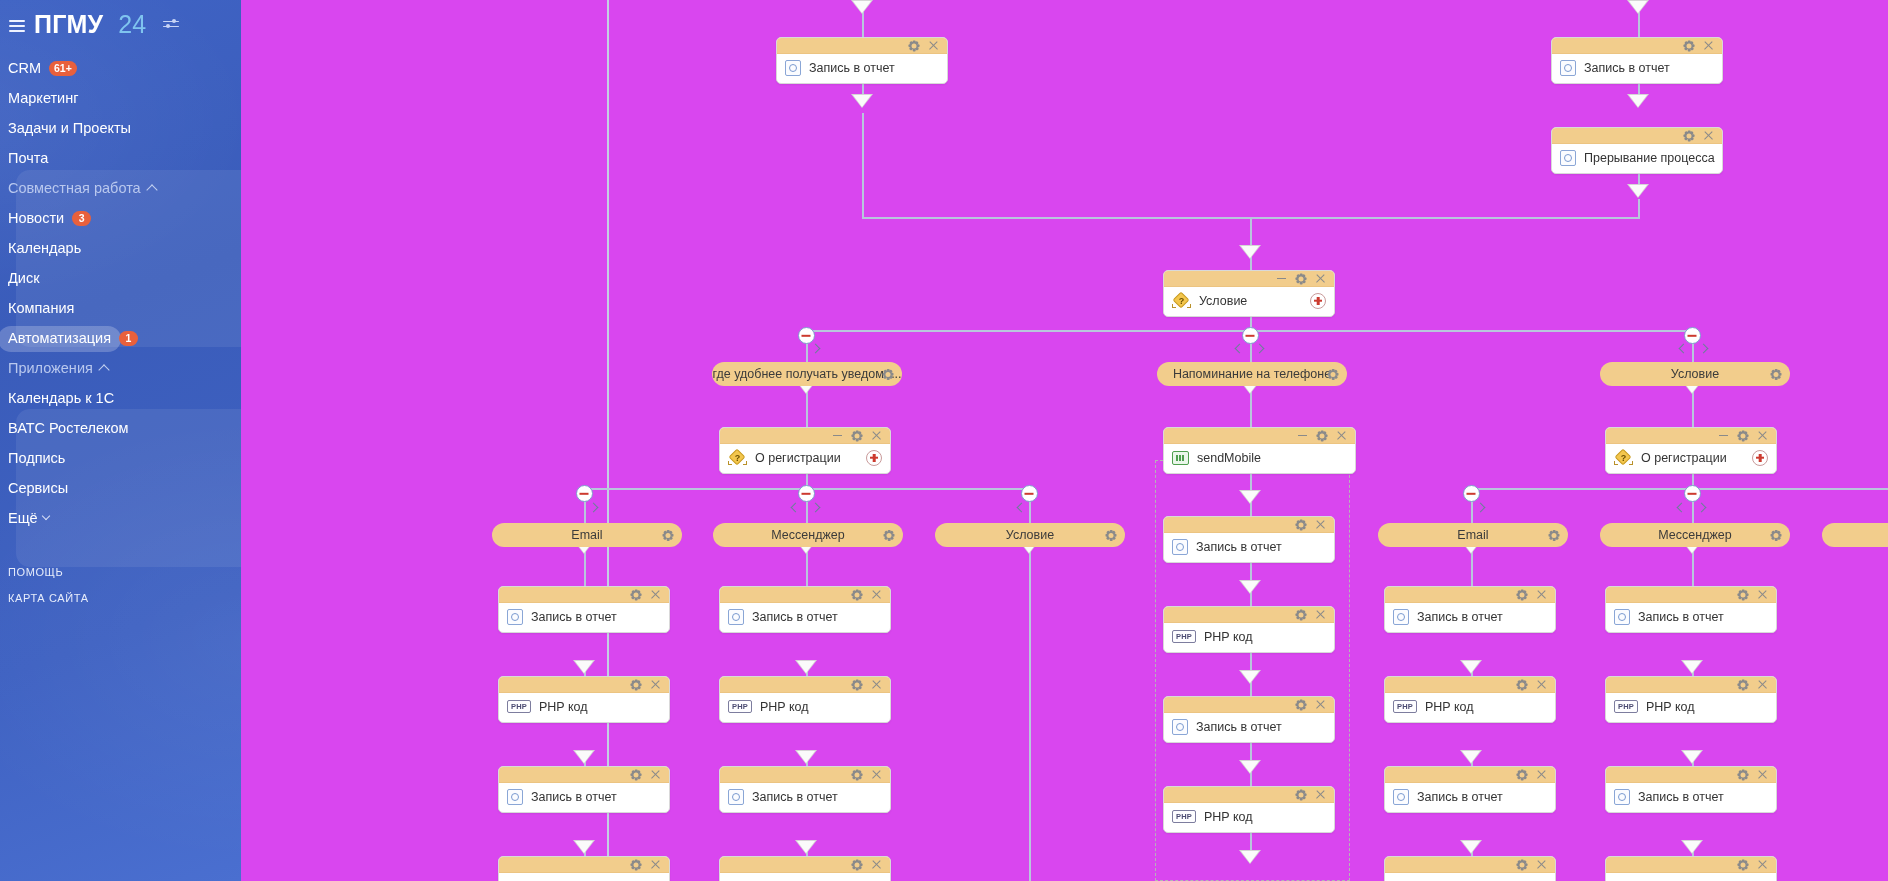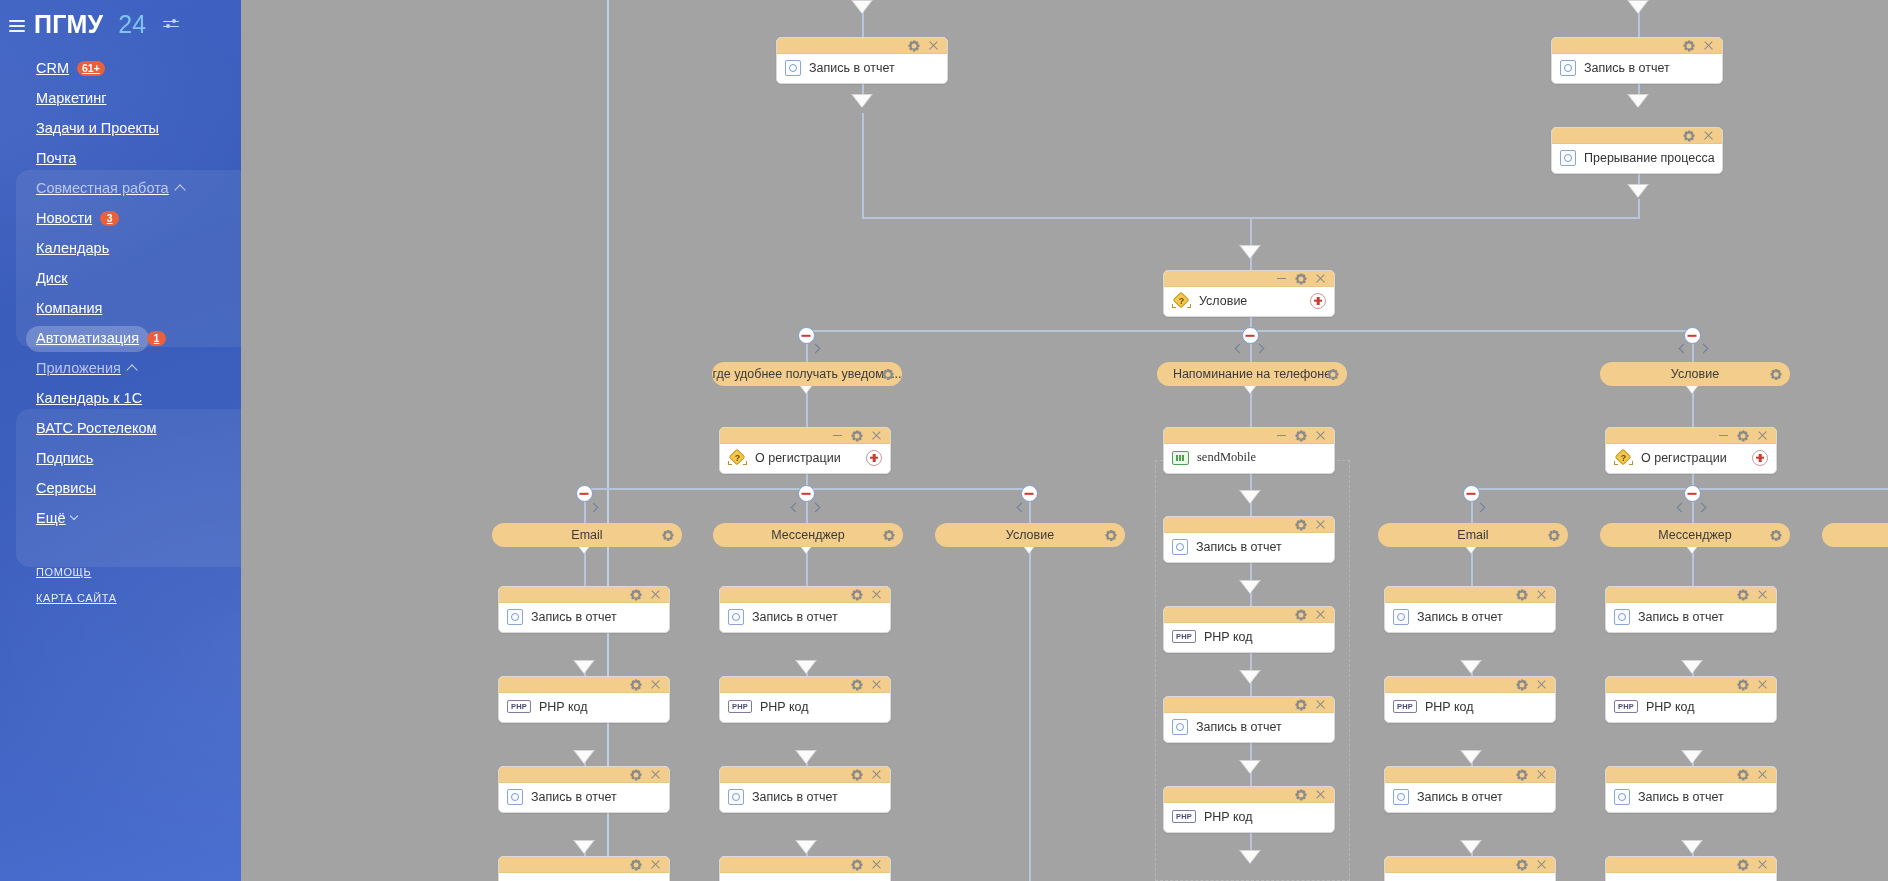--- a/index.html
+++ b/index.html
@@ -38,22 +38,22 @@
   .sliders { width: 18px; height: 14px; position: relative; margin-left: 8px; opacity: .85; cursor:pointer;}
   .sliders i { position:absolute; left:0; width:16px; height:1.6px; background:#dfe8ff; border-radius:1px;}
   .sliders i:nth-child(1){ top:3px; }
   .sliders i:nth-child(2){ top:8px; }
   .sliders i:nth-child(3){ width:4px; height:4px; border-radius:50%; background:#dfe8ff; top:1.5px; left:9px;}
   .sliders i:nth-child(4){ width:4px; height:4px; border-radius:50%; background:#dfe8ff; top:6.5px; left:3px;}
 
   .nav { position: relative; z-index: 2; padding-top: 6px; }
   .nav-item {
     position: relative; display: flex; align-items: center;
-    height: 30px; padding-left: 36px; cursor: pointer;
-    font-size: 14.5px; color: #ffffff; white-space: nowrap; text-decoration: underline;
+    height: 30px; padding-left: 8px; cursor: pointer;
+    font-size: 14.5px; color: #ffffff; white-space: nowrap;
   }
   .nav-item .lbl { line-height: 1; }
   .nav-item.muted .lbl { color: #b9c8ee; }
   .nav-item.small { font-size: 11px; letter-spacing: .6px; color:#e6ecfb; height:26px;}
   .badge {
     display:inline-flex; align-items:center; justify-content:center;
     margin-left: 8px; background: #e8603c; color:#fff;
     font-size: 10.5px; font-weight: 700; border-radius: 9px;
     min-width: 19px; height: 15px; padding: 0 5px; line-height:1;
   }
@@ -72,21 +72,21 @@
   .pill-active {
     position:absolute; left:17px; top:0; height:26px; border-radius:13px;
     background: rgba(255,255,255,.22); z-index:-1;
   }
   .nav-item .pillwrap{ position:relative; display:inline-flex; align-items:center; }
   .nav-item .pillwrap .pill-active{ left:-10px; right:-10px; top:-5px; height:26px;}
 
   
   #canvas {
     position: absolute; left: 241px; top: 0; width: 1647px; height: 881px;
-    background: #a3a3a3; overflow: hidden;
+    background: #d946ef; overflow: hidden;
   }
   #vdivider { position:absolute; left: 366px; top: 0; width: 1.5px; height: 881px; background:#c3cfe2; }
 
   .node {
     position: absolute; background: #ffffff;
     border: 1px solid #d9d9d9; border-radius: 5px;
     box-shadow: 0 1px 2px rgba(0,0,0,.07);
     z-index: 5;
   }
   .node .hdr {
@@ -503,21 +503,21 @@
             <span class="ic ic-cond">
               <span class="ar1"></span>
               <span class="dia"></span>
               <span class="q">?</span>
               <span class="ar2"></span>
             </span>
             <span class="ttl">О регистрации</span>
             <span class="plusbtn"></span>
           </div>
         </div>
-        <div class="node" style="left: 922px; top: 427px; width: 172px; font-family: Liberation Serif, serif;">
+        <div class="node" style="left: 922px; top: 427px; width: 193px;">
           <div class="hdr">
             <span class="ico-min"></span>
             <span class="ico-gear">
               <i></i>
               <u></u>
               <s></s>
             </span>
             <span class="ico-x"></span>
           </div>
           <div class="body">

